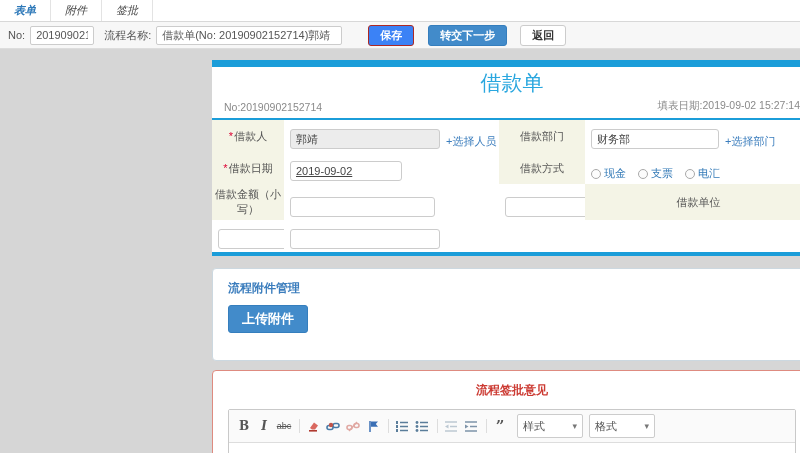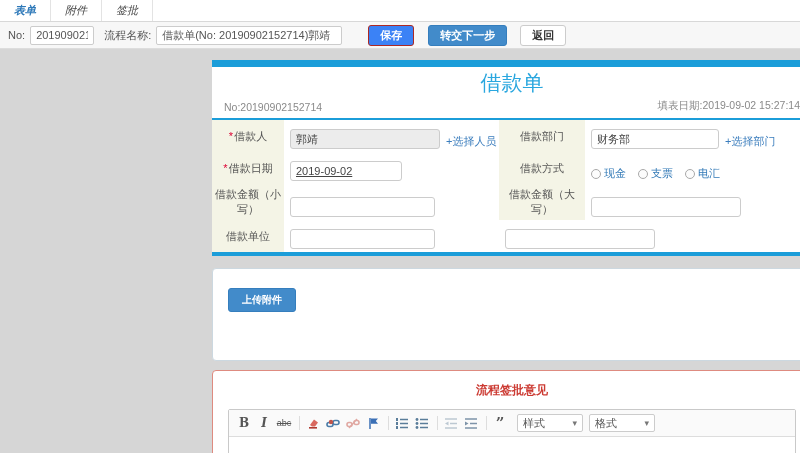--- a/index.html
+++ b/index.html
@@ -52,38 +52,38 @@
          display:inline-block; }
   .card-botbar { height:4px; background:#1b9dd9; }
 
   
   .attach-card { position:absolute; left:212px; top:268px; width:600px; height:93px; background:#fff;
                  border:1px solid #ccd8e0; border-radius:4px; padding:11px 15px; }
   .h-blue { color:#3b7dbd; font-size:12px; font-weight:bold; }
   .alert { margin-top:10px; background:#fdf9e8; border:1px solid #f1ead0; border-radius:2px;
            padding:5px 10px 5px 28px; font-size:11px; color:#666; }
   .upload-btn { margin-top:8px; background:#428bca; border:1px solid #357ebd; color:#fff;
-                font-size:10px; font-weight:bold; padding:4px 13px; border-radius:3px; cursor:pointer;
+                font-size:13px; font-weight:bold; padding:4px 13px; border-radius:3px; cursor:pointer;
                 font-family:"Liberation Sans",sans-serif; }
 
   
   .sign-card { position:absolute; left:212px; top:370px; width:600px; height:160px; background:#fff;
                border:1px solid #de8b80; border-radius:4px; padding:11px 15px; }
   .h-red { color:#cc3b33; font-size:12px; font-weight:bold;text-align:center; }
   .editor { border:1px solid #c9c9c9; border-radius:2px; margin-top:10px; }
   .ed-toolbar { display:flex; align-items:center; padding:4px 6px; background:#fafafa;
                 border-bottom:1px solid #ddd; }
   .ed-btn { min-width:18px; height:17px; display:flex; align-items:center; justify-content:center;
             color:#555; cursor:pointer; margin-right:2px; }
   .ed-b { font-family:"DejaVu Serif",serif; font-weight:bold; font-size:12px; }
   .ed-i { font-family:"DejaVu Serif",serif; font-style:italic; font-weight:bold; font-size:12px; }
   .ed-s { font-size:9px; text-decoration:line-through; }
   .ed-q { font-family:"DejaVu Serif",serif; font-weight:bold; font-size:15px; line-height:10px; }
   .sep { width:1px; height:14px; background:#ddd; margin:0 4px; }
-  .ed-select { display:flex; align-items:center; justify-content:space-between; width:66px; height:18px;
+  .ed-select { display:flex; align-items:center; justify-content:space-between; width:66px; height:24px;
                border:1px solid #ccc; border-radius:2px; background:#fff; font-size:11px; color:#555;
                padding:0 5px; margin-left:6px; cursor:pointer; }
   .ed-select .arr { color:#777; font-size:9px; }
   .ed-content { height:80px; background:#fff; }
 </style>
 </head>
 <body>
 
 <div class="page">
 
@@ -153,41 +153,39 @@
           <span>电汇</span>
         </span>
       </div>
 
       <div class="lcell">
         <span>借款金额（小写）</span>
       </div>
       <div class="vcell">
         <input class="f-inp w145" type="text" style="">
       </div>
-      <div class="lcell">
-        <span>借款金额（大写）</span>
-      </div>
       <div class="vcell">
         <input class="f-inp w150r" type="text" style="">
       </div>
 
       <div class="lcell">
         <span>借款单位</span>
       </div>
       <div class="vcell">
         <input class="f-inp w145" type="text" style="">
       </div>
       <div class="vcell">
         <input class="f-inp w150r" type="text" style="">
       </div>
     </div>
     <div class="card-botbar"></div>
   </div>
 
   <div class="attach-card">
+    <div class="h-blue">流程附件管理</div>
     <button class="upload-btn">上传附件</button>
   </div>
 
   <div class="sign-card">
     <div class="h-red">流程签批意见</div>
     <div class="editor">
       <div class="ed-toolbar">
         <span class="ed-btn ed-b">B</span>
         <span class="ed-btn ed-i">I</span>
         <span class="ed-btn ed-s">abc</span>

